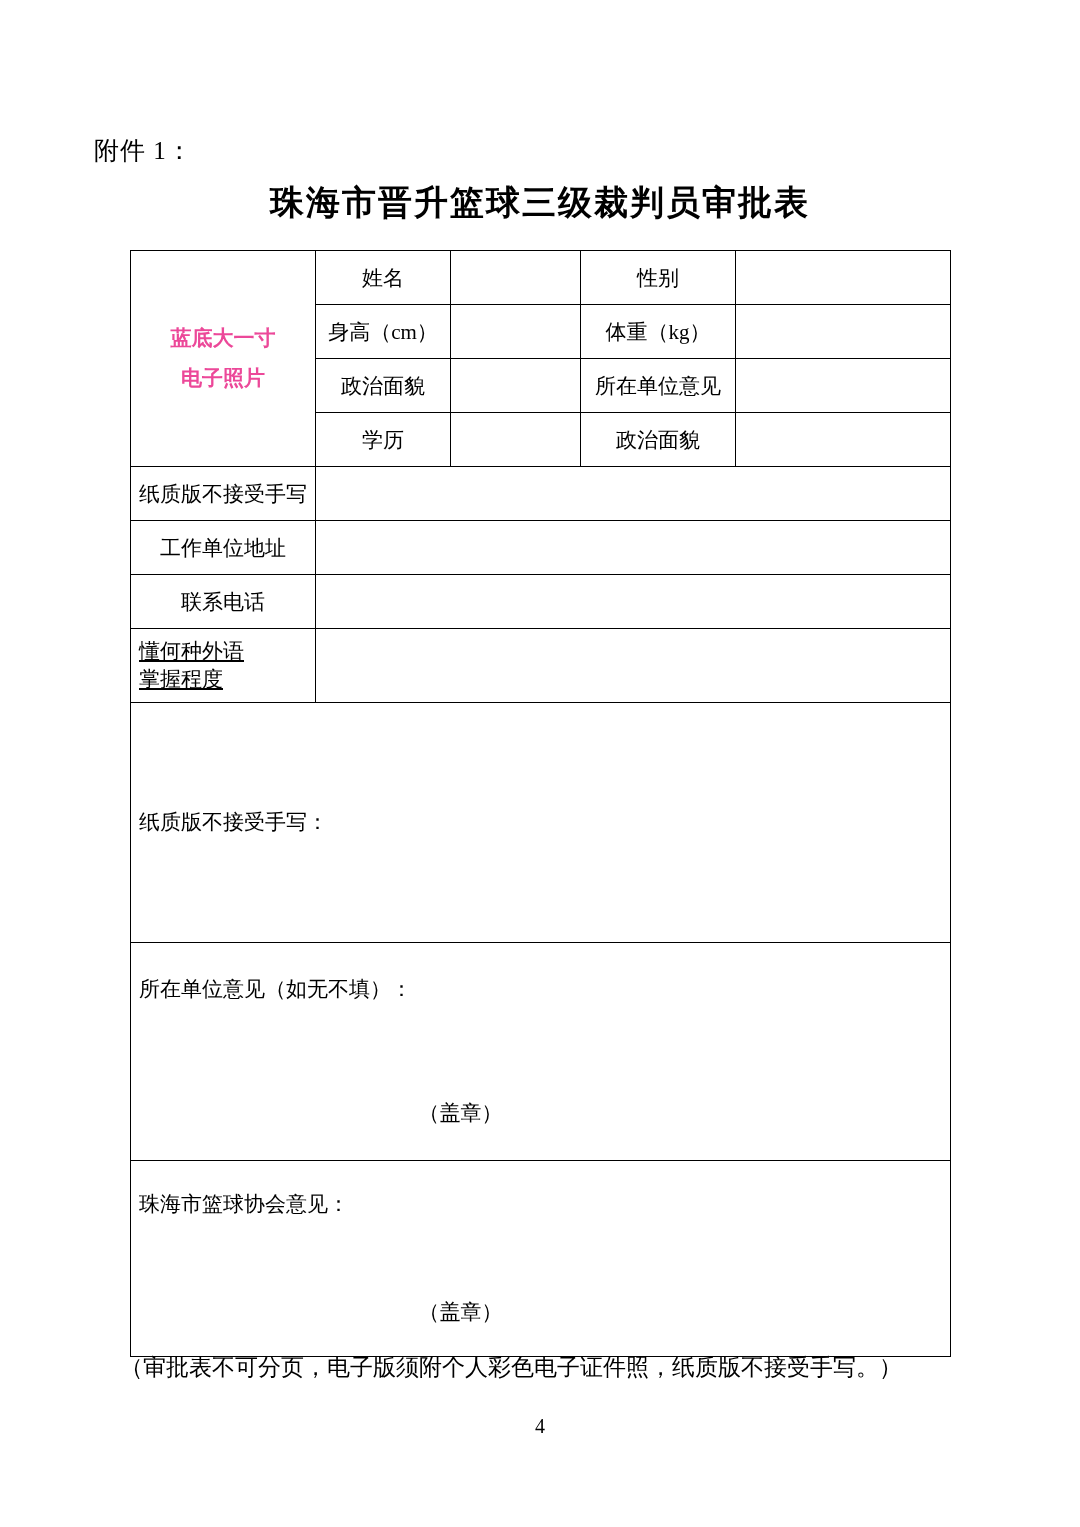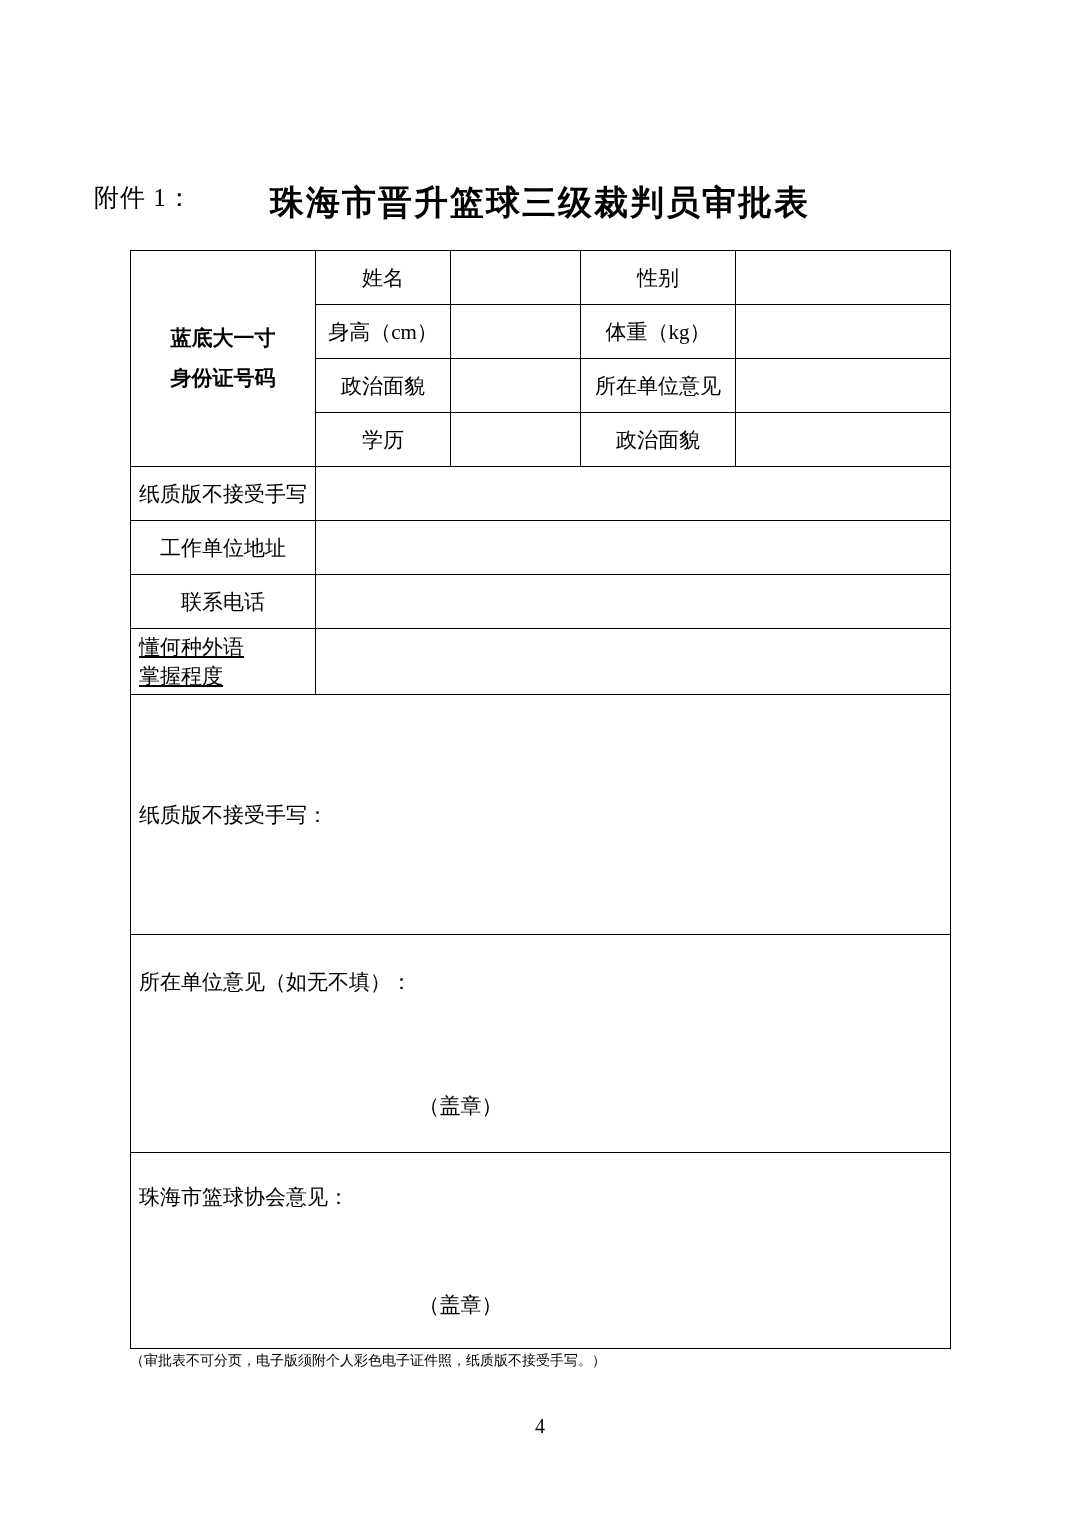--- a/index.html
+++ b/index.html
@@ -22,21 +22,20 @@
     box-sizing: border-box;
     padding: 0;
   }
   .attachment-label {
     position: absolute;
     left: 94px;
     top: 134px;
     font-size: 25px;
     letter-spacing: 1px;
     font-family: "Liberation Serif", "DejaVu Serif", serif;
-    margin-top: 47px;
   }
   .doc-title {
     position: absolute;
     left: 0;
     right: 0;
     top: 180px;
     text-align: center;
     font-size: 34px;
     font-weight: bold;
     letter-spacing: 2px;
@@ -46,33 +45,33 @@
     position: absolute;
     left: 130px;
     top: 250px;
     width: 820px;
     border-collapse: collapse;
     table-layout: fixed;
   }
   table.form td {
     border: 1px solid #000000;
     font-size: 21px;
-    padding: 0 8px;
+    padding: 8px 8px;
     vertical-align: middle;
     font-family: "Liberation Serif", "DejaVu Serif", serif;
   }
   td.center { text-align: center; }
   td.left-top {
     vertical-align: top;
     text-align: left;
     padding-top: 8px;
   }
   .photo-cell {
     text-align: center;
-    color: #000000;
+    color: #ec4899;
     font-size: 22px;
     line-height: 1.9;
     font-weight: bold;
   }
   .photo-cell .l1, .photo-cell .l2 { display: block; }
   .row-h { height: 54px; }
   .blank { }
   .two-line {
     line-height: 1.35;
     text-align: left;
@@ -88,23 +87,23 @@
     padding-right: 160px;
   }
   .seal-assoc {
     text-align: center;
     font-size: 21px;
     margin-top: 80px;
     padding-right: 160px;
   }
   .note {
     position: absolute;
-    left: 130px;
+    left: 120px;
     top: 1352px;
-    font-size: 14px;
+    font-size: 23px;
     font-family: Liberation Serif, serif;
   }
   .page-number {
     position: absolute;
     left: 0;
     right: 0;
     top: 1415px;
     text-align: center;
     font-size: 20px;
     font-family: "Liberation Serif", "DejaVu Serif", serif;
@@ -124,21 +123,21 @@
       <col style="width:185px">
       <col style="width:135px">
       <col style="width:130px">
       <col style="width:155px">
       <col style="width:215px">
     </colgroup>
     <tbody>
       <tr class="row-h">
         <td class="photo-cell" rowspan="4">
           <span class="l1">蓝底大一寸</span>
-          <span class="l2">身份证号码</span>
+          <span class="l2">电子照片</span>
         </td>
         <td class="center">姓名</td>
         <td class="blank"></td>
         <td class="center">性别</td>
         <td class="blank"></td>
       </tr>
       <tr class="row-h">
         <td class="center">身高（cm）</td>
         <td class="blank"></td>
         <td class="center">体重（kg）</td>

